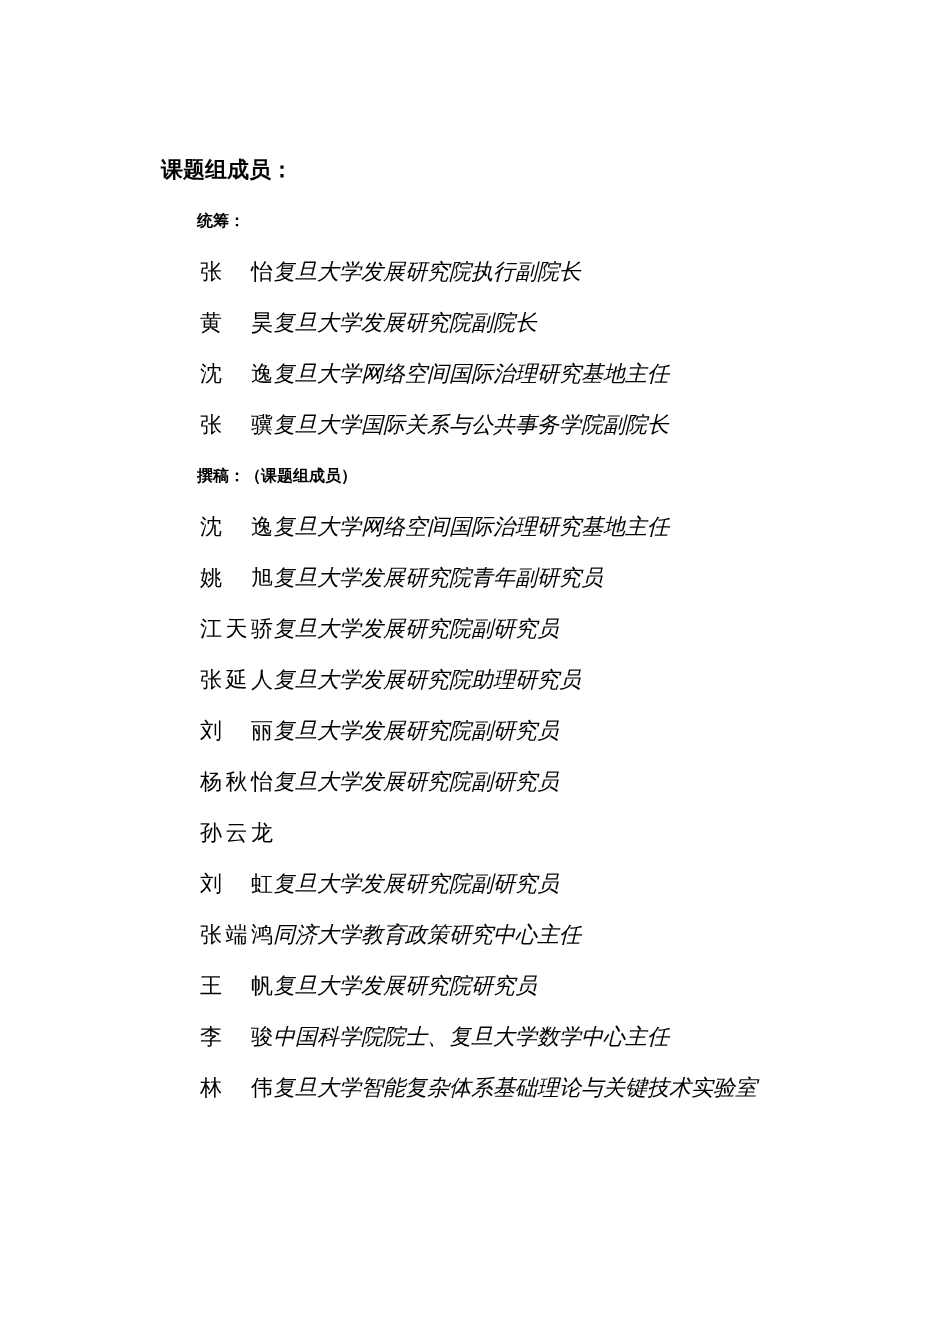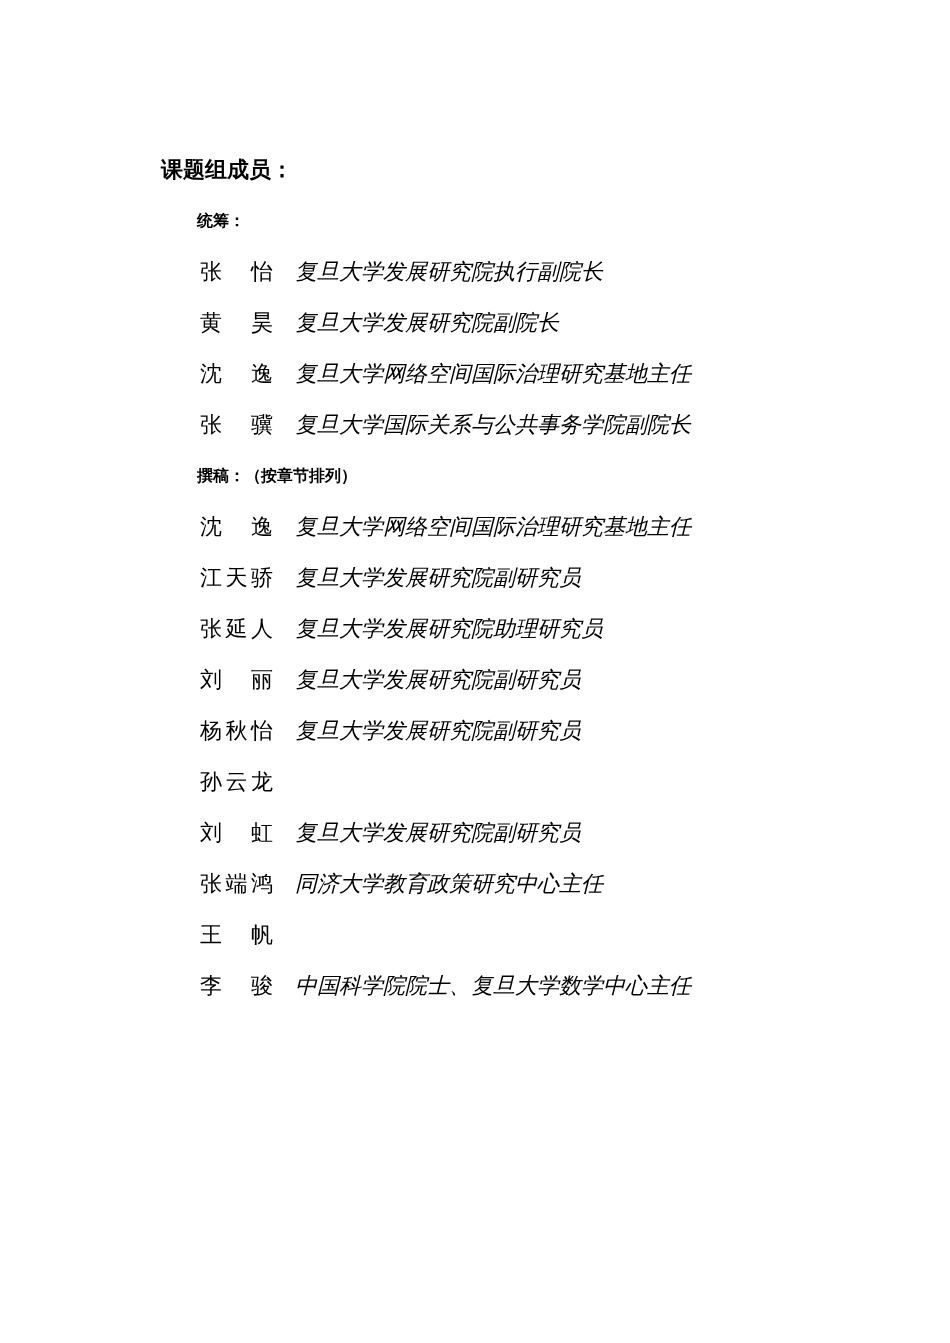--- a/index.html
+++ b/index.html
@@ -40,21 +40,20 @@
   }
   .entry {
     display: flex;
     align-items: flex-start;
     line-height: 51px;
   }
   .member-name {
     flex: none;
     display: inline-block;
     width: 73px;
-    margin-right: 22px;
     text-align: justify;
     text-align-last: justify;
     white-space: nowrap;
   }
   .member-title {
     max-width: 500px;
     font-style: italic;
   }
 </style>
 </head>
@@ -82,27 +81,31 @@
   </div>
 
   <div class="entry">
     <span class="member-name">张骥</span>
     <span class="member-title">复旦大学国际关系与公共事务学院副院长</span>
   </div>
 </div>
   </section>
 
   <section>
-    <h2 class="section-heading">撰稿：（按章节排列）</h2>
+    <h2 class="section-heading">撰稿：（课题组成员）</h2>
     <div class="entries">
   <div class="entry">
     <span class="member-name">沈逸</span>
     <span class="member-title">复旦大学网络空间国际治理研究基地主任</span>
   </div>
 
+  <div class="entry">
+    <span class="member-name">姚旭</span>
+    <span class="member-title">复旦大学发展研究院青年副研究员</span>
+  </div>
 
   <div class="entry">
     <span class="member-name">江天骄</span>
     <span class="member-title">复旦大学发展研究院副研究员</span>
   </div>
 
   <div class="entry">
     <span class="member-name">张延人</span>
     <span class="member-title">复旦大学发展研究院助理研究员</span>
   </div>
@@ -127,23 +130,28 @@
     <span class="member-title">复旦大学发展研究院副研究员</span>
   </div>
 
   <div class="entry">
     <span class="member-name">张端鸿</span>
     <span class="member-title">同济大学教育政策研究中心主任</span>
   </div>
 
   <div class="entry">
     <span class="member-name">王帆</span>
+    <span class="member-title">复旦大学发展研究院研究员</span>
   </div>
 
   <div class="entry">
     <span class="member-name">李骏</span>
     <span class="member-title">中国科学院院士、复旦大学数学中心主任</span>
   </div>
 
+  <div class="entry">
+    <span class="member-name">林伟</span>
+    <span class="member-title">复旦大学智能复杂体系基础理论与关键技术实验室</span>
+  </div>
 </div>
   </section>
 </div>
 </div>
 
 </body></html>

